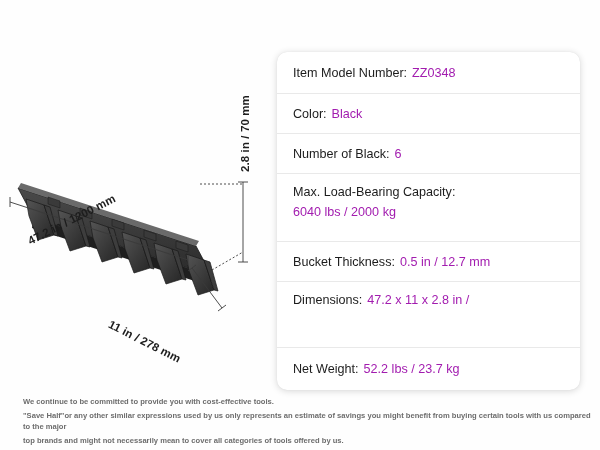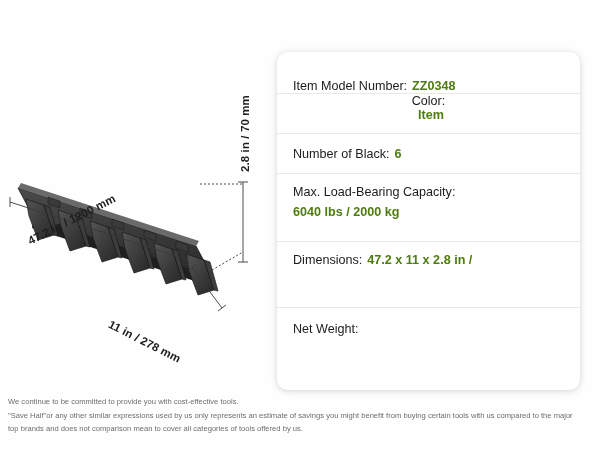--- a/index.html
+++ b/index.html
@@ -86,22 +86,22 @@
   }
   .spec-row:last-child {
     border-bottom: none;
   }
   .spec-label {
     color: #1c1c1c;
     font-weight: normal;
     white-space: nowrap;
   }
   .spec-value {
-    color: #4d7c0f;
-    font-weight: bold;
+    color: #a21caf;
+    font-weight: normal;
     margin-left: 5px;
     white-space: nowrap;
   }
   .spec-row.two-line {
     display: block;
     padding-top: 8px;
     padding-bottom: 12px;
   }
   .spec-row.two-line .line {
     line-height: 20px;
@@ -119,21 +119,22 @@
   #footer {
     position: absolute;
     left: 8px;
     top: 396px;
     width: 586px;
     color: #6d6d6d;
     font-size: 7.6px;
     line-height: 11.6px;
   }
   #footer p {
-    margin: 0 0 2px 0;
+    margin: 0 0 2px 15px;
+    font-weight: bold;
   }
 </style>
 </head>
 <body>
 
 <div id="page">
 
   <div id="illustration">
     <svg width="280" height="220" viewBox="0 0 280 220" xmlns="http://www.w3.org/2000/svg">
       <defs>
@@ -201,52 +202,57 @@
       </g>
     </svg>
   </div>
 
   <div class="dim-label" id="dim-length">47.2 in / 1200 mm</div>
   <div class="dim-label" id="dim-width">11 in / 278 mm</div>
   <div class="dim-label" id="dim-height">2.8 in / 70 mm</div>
 
   <div id="spec-card">
 
-    <div class="spec-row" style="height:42px;align-items:flex-end;">
+    <div class="spec-row" style="height:42px;">
       <span class="spec-label">Item Model Number:</span>
       <span class="spec-value">ZZ0348</span>
     </div>
 
-    <div class="spec-row" style="height:40px;flex-direction:column;">
+    <div class="spec-row" style="height:40px;">
       <span class="spec-label">Color:</span>
-      <span class="spec-value">Item</span>
+      <span class="spec-value">Black</span>
     </div>
 
     <div class="spec-row" style="height:40px;">
       <span class="spec-label">Number of Black:</span>
       <span class="spec-value">6</span>
     </div>
 
     <div class="spec-row two-line" style="height:68px;">
       <span class="line spec-label">Max. Load-Bearing Capacity:</span>
       <span class="line spec-value">6040 lbs / 2000 kg</span>
     </div>
 
+    <div class="spec-row" style="height:40px;">
+      <span class="spec-label">Bucket Thickness:</span>
+      <span class="spec-value">0.5 in / 12.7 mm</span>
+    </div>
 
     <div class="spec-row two-line" style="height:66px;">
       <span class="line">
         <span class="spec-label">Dimensions:</span><span class="spec-value inline-val">47.2 x 11 x 2.8 in /</span>
       </span>
     </div>
 
     <div class="spec-row" style="height:42px;">
       <span class="spec-label">Net Weight:</span>
+      <span class="spec-value">52.2 lbs / 23.7 kg</span>
     </div>
 
   </div>
 
   <div id="footer">
     <p>We continue to be committed to provide you with cost-effective tools.</p>
     <p>"Save Half"or any other similar expressions used by us only represents an estimate of savings you might benefit from buying certain tools with us compared to the major</p>
-    <p>top brands and does not comparison mean to cover all categories of tools offered by us.</p>
+    <p>top brands and might not necessarily mean to cover all categories of tools offered by us.</p>
   </div>
 
 </div>
 
 </body></html>

